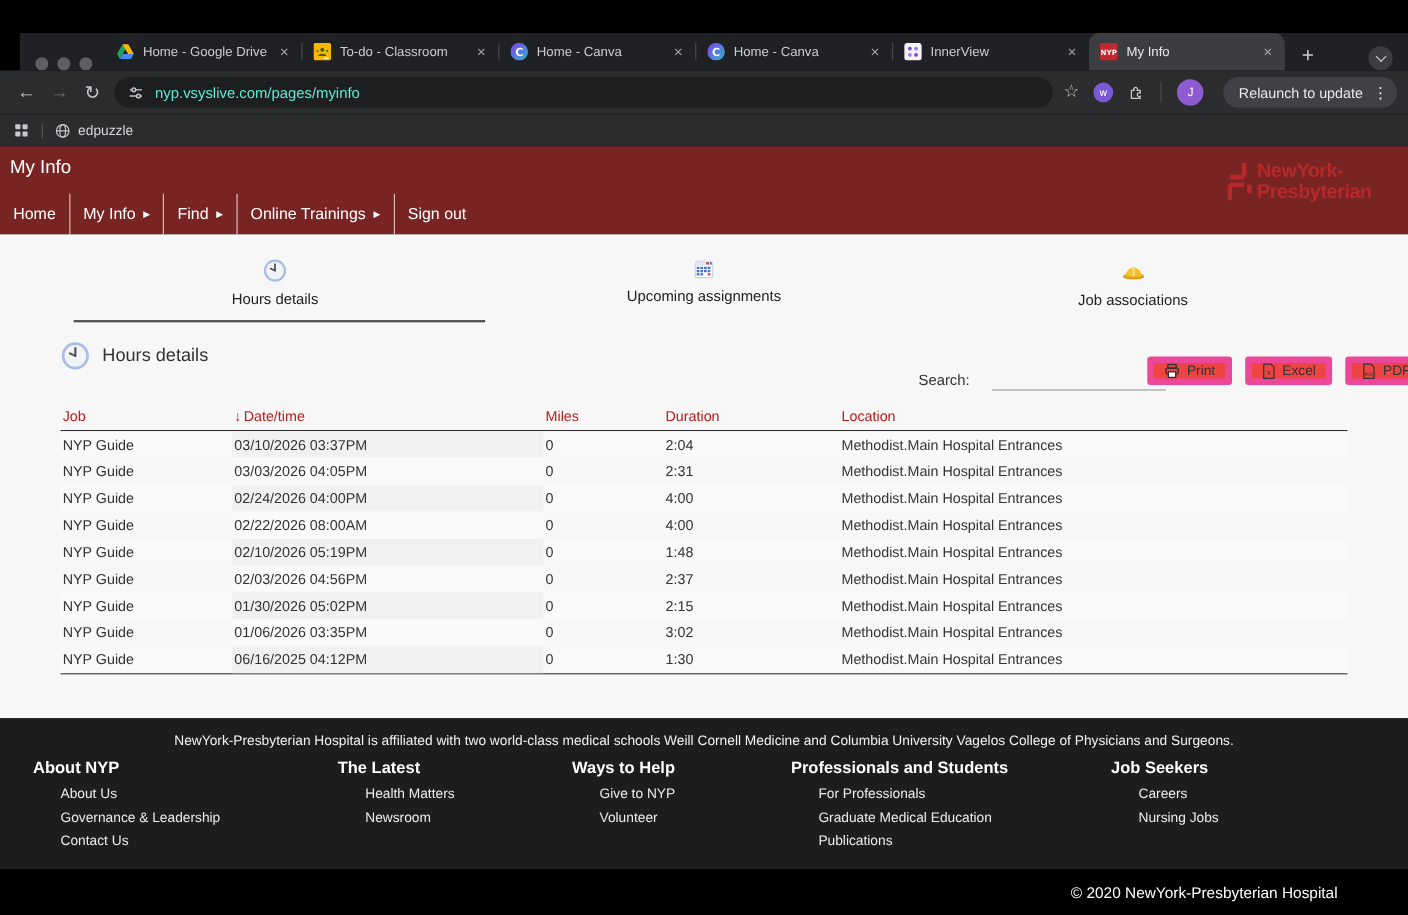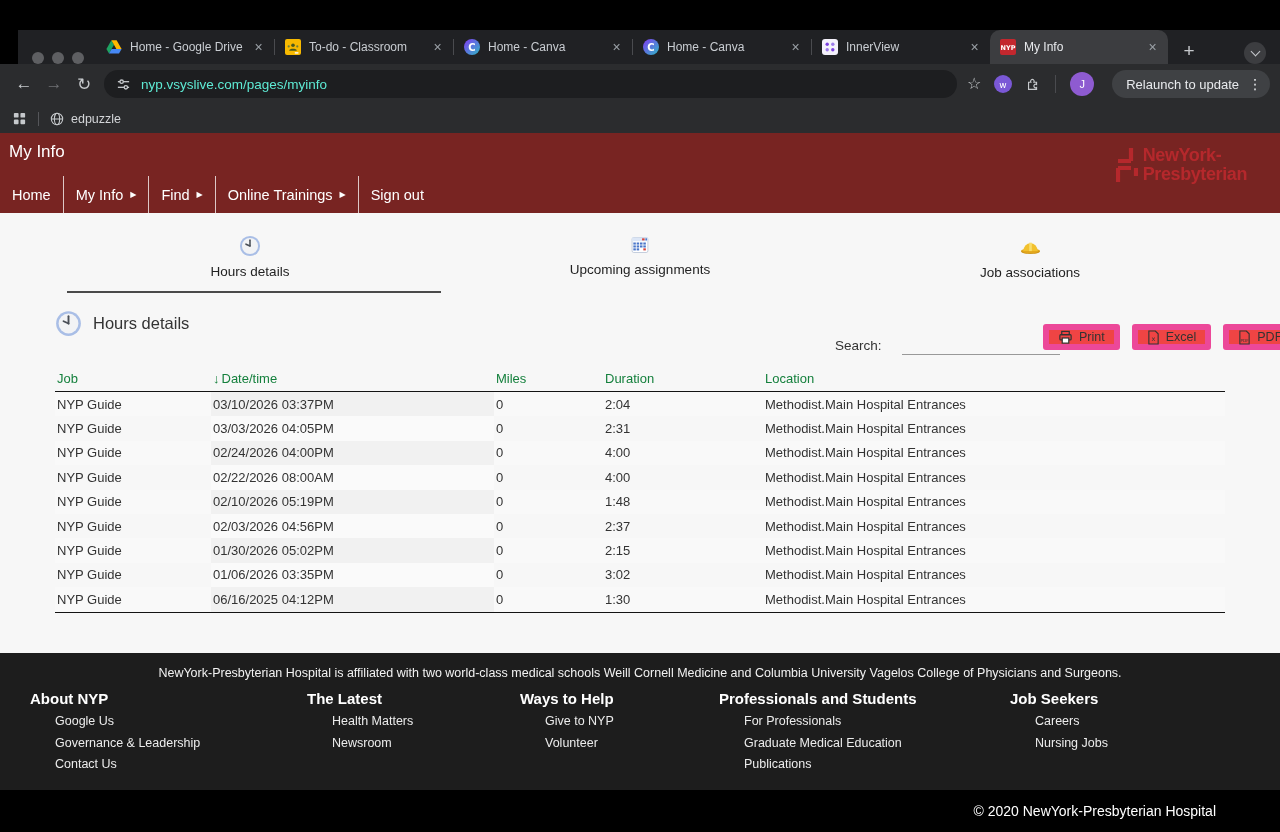--- a/index.html
+++ b/index.html
@@ -56,21 +56,21 @@
 
   .sectionhead { position:absolute; top:97px; left:55px; display:flex; align-items:center; gap:11px; }
   .sectionhead .t { font-size:16.5px; color:#333; }
   .search { position:absolute; top:122px; left:835px; display:flex; align-items:flex-end; gap:20px; }
   .search label { font-size:13.5px; color:#333; padding-bottom:2px; }
   .search input { width:158px; border:none; border-bottom:1px solid #999; background:transparent; height:20px; font-size:13px; outline:none; }
   .exportbtns { position:absolute; top:111px; left:1043px; display:flex; gap:12px; }
   .btn { height:26px; padding:0 9px; background:#ef4444; border:6px solid #ec4899; border-radius:3px; font-size:12.5px; color:#333; display:flex; align-items:flex-start; gap:6px; cursor:pointer; }
 
   .dtable { position:absolute; top:158px; left:55px; width:1170px; font-size:13px; }
-  .thead { display:flex; border-bottom:1px solid #141414; padding-bottom:5px; color:#15803d;justify-content:center; }
+  .thead { display:flex; border-bottom:1px solid #141414; padding-bottom:5px; color:#b91c1c;justify-content:center; }
   .cell { padding-left:2px; white-space:nowrap; overflow:hidden; }
   .c0{width:156px}.c1{width:283px}.c2{width:109px}.c3{width:160px}.c4{width:462px}
   .row { display:flex; height:24.4px; align-items:center; color:#333; }
   .row:nth-child(odd) { background:#f9f9f9; }
   .row:nth-child(odd) .sorted { background:#f1f1f1; }
   .row:nth-child(even) .sorted { background:#fafafa; }
   .row .cell { height:100%; display:flex; align-items:center; }
   .rows { border-bottom:1px solid #141414; }
   .sortarrow { margin-right:2px; }
 
@@ -462,21 +462,21 @@
           </div>
         </div>
     </div>
   </div>
 
   <div class="footer">
     <div class="affil">NewYork-Presbyterian Hospital is affiliated with two world-class medical schools Weill Cornell Medicine and Columbia University Vagelos College of Physicians and Surgeons.</div>
     <div id="fcols">
         <div class="fcol" style="left: 30px;">
           <div class="fhead">About NYP</div>
-          <div class="flink">Google Us</div>
+          <div class="flink">About Us</div>
           <div class="flink">Governance &amp; Leadership</div>
           <div class="flink">Contact Us</div>
         </div>
         <div class="fcol" style="left: 307px;">
           <div class="fhead">The Latest</div>
           <div class="flink">Health Matters</div>
           <div class="flink">Newsroom</div>
         </div>
         <div class="fcol" style="left: 520px;">
           <div class="fhead">Ways to Help</div>

